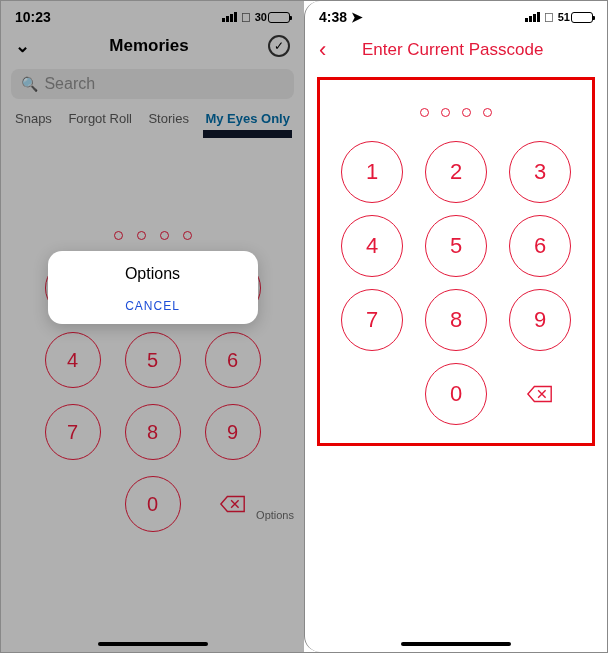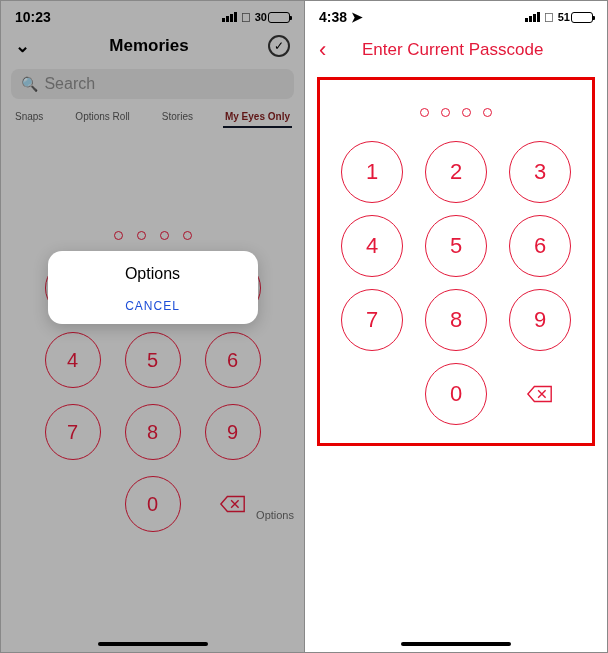--- a/index.html
+++ b/index.html
@@ -1,19 +1,19 @@
 <!DOCTYPE html>
 <html><head>
 <meta charset="utf-8">
 <style>
   * { box-sizing: border-box; margin: 0; padding: 0; font-family: -apple-system, BlinkMacSystemFont, "Segoe UI", Helvetica, Arial, sans-serif; }
   body { background: #fff; }
   .wrap { display: flex; border: 1px solid #888; width: 608px; height: 653px; }
   .phone { width: 50%; height: 100%; position: relative; overflow: hidden; }
-  .phone + .phone { border-left: 1px solid #888; }
+  .phone + .phone { border-left: 1px solid #888; border-radius: 16px; }
   .p-left { background: #ebebeb; }
   .p-right { background: #fff; }
 
   
   .status { display: flex; justify-content: space-between; align-items: center; padding: 8px 14px 2px; font-size: 14px; font-weight: 600; }
   .status .icons { display: flex; align-items: center; gap: 4px; font-size: 12px; }
   .sig { display: inline-flex; align-items: flex-end; gap: 1px; }
   .sig i { width: 3px; background: #000; display: inline-block; }
   .sig i:nth-child(1){height:4px}.sig i:nth-child(2){height:6px}.sig i:nth-child(3){height:8px}.sig i:nth-child(4){height:10px}
   .wifi { font-size: 13px; }
@@ -26,23 +26,23 @@
   
   .hdr { display: flex; align-items: center; justify-content: space-between; padding: 8px 14px; }
   .hdr .chev { font-size: 18px; font-weight: bold; }
   .hdr .title { font-size: 17px; font-weight: 600; }
   .hdr .check { width: 22px; height: 22px; border: 2px solid #333; border-radius: 50%; display: flex; align-items: center; justify-content: center; font-size: 12px; }
 
   .search { margin: 4px 10px 8px; background: #dcdcdc; border-radius: 8px; padding: 6px 10px; display: flex; align-items: center; gap: 6px; color: #8a8a8a; }
   .search .mag { font-size: 14px; }
   .search .ph { font-size: 16px; }
 
-  .tabs { display: flex; justify-content: space-between; padding: 0 12px 6px; font-size: 10px; color: #555; text-align: center; }
+  .tabs { display: flex; justify-content: space-between; padding: 0 12px 6px; font-size: 13px; color: #555; text-align: center; }
   .tabs div { padding: 4px 2px; }
-  .tabs .active { font-weight: 700; color: #7f1d1d; border-bottom: 2px solid #0f172a; }
+  .tabs .active { font-weight: 700; color: #0369a1; border-bottom: 8px solid #0f172a; }
 
   .dim { position: absolute; inset: 0; background: rgba(0,0,0,0.25); }
 
   .dots { display: flex; justify-content: center; gap: 14px; margin: 70px 0 20px; }
   .dots.small { margin: 24px 0 24px; gap: 12px; }
   .dot { width: 9px; height: 9px; border: 1.5px solid #e3193a; border-radius: 50%; }
 
   .keypad { display: grid; grid-template-columns: repeat(3, 56px); grid-auto-rows: 56px; gap: 16px 24px; justify-content: center; }
   .key { width: 56px; height: 56px; border: 1.5px solid #e3193a; border-radius: 50%; display: flex; align-items: center; justify-content: center; color: #e3193a; font-size: 20px; font-weight: 500; background: transparent; }
   .key.empty { border: none; }
@@ -102,21 +102,21 @@
       <span class="check">✓</span>
     </div>
 
     <div class="search">
       <span class="mag">🔍</span>
       <span class="ph">Search</span>
     </div>
 
     <div class="tabs">
       <div>Snaps</div>
-      <div>Options Roll</div>
+      <div>Forgot Roll</div>
       <div>Stories</div>
       <div class="active">My Eyes Only</div>
     </div>
 
     <div class="left-keypad-area">
       <div class="dots">
         <span class="dot"></span>
           <span class="dot"></span>
           <span class="dot"></span>
           <span class="dot"></span>

